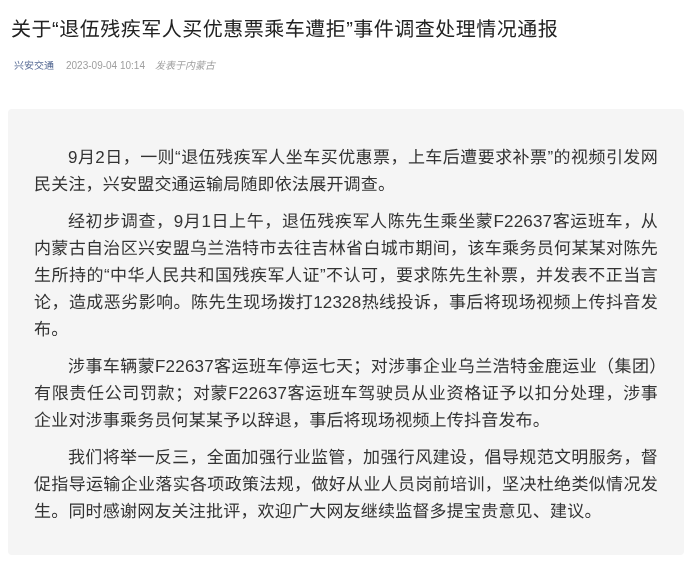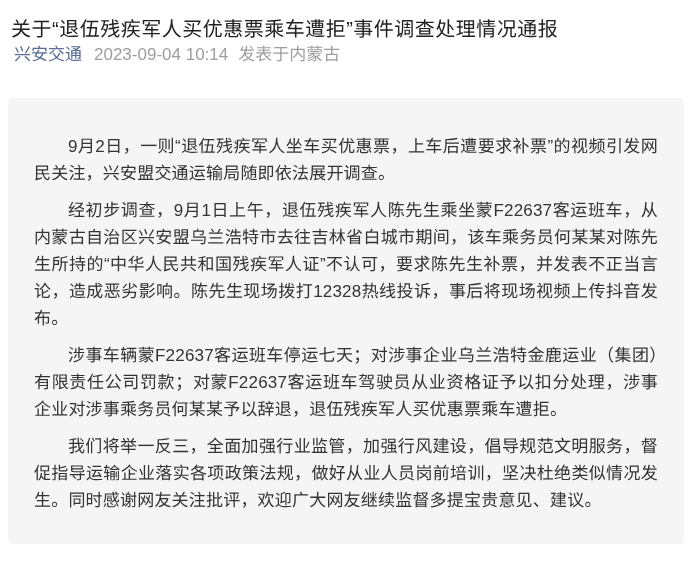--- a/index.html
+++ b/index.html
@@ -29,38 +29,39 @@
   }
   .article-title {
     margin: 15px 12px 0 11px;
     font-size: 20px;
     line-height: 1.4;
     font-weight: 400;
     color: var(--title-text);
     letter-spacing: 0.5px;
   }
   .article-meta {
-    margin: 2px 12px 0 14px;
-    font-size: 17px;
+    margin: 13px 12px 0 14px;
+    font-size: 10px;
     line-height: 20px;
     display: flex;
     align-items: center;
   }
   .account-name {
     color: var(--author-link);
     text-decoration: none;
     cursor: pointer;
   }
   .publish-time {
     color: var(--meta-text);
     margin-left: 12px;
   }
   .publish-location {
     color: var(--meta-text);
     margin-left: 10px;
+    font-style: italic;
   }
   .notice-card {
     margin: 33px 7px 0 8px;
     padding: 25px 16px 20px 16px;
     background: var(--card-background);
     border-radius: 4px;
   }
   .notice-card p {
     margin: 10px;
     font-size: 17px;
@@ -80,17 +81,17 @@
 
   <div class="article-meta">
     <a class="account-name">兴安交通</a>
     <span class="publish-time">2023-09-04 10:14</span>
     <span class="publish-location">发表于内蒙古</span>
   </div>
 
   <div class="notice-card">
     <p>9月2日，一则“退伍残疾军人坐车买优惠票，上车后遭要求补票”的视频引发网民关注，兴安盟交通运输局随即依法展开调查。</p>
     <p>经初步调查，9月1日上午，退伍残疾军人陈先生乘坐蒙F22637客运班车，从内蒙古自治区兴安盟乌兰浩特市去往吉林省白城市期间，该车乘务员何某某对陈先生所持的“中华人民共和国残疾军人证”不认可，要求陈先生补票，并发表不正当言论，造成恶劣影响。陈先生现场拨打12328热线投诉，事后将现场视频上传抖音发布。</p>
-    <p>涉事车辆蒙F22637客运班车停运七天；对涉事企业乌兰浩特金鹿运业（集团）有限责任公司罚款；对蒙F22637客运班车驾驶员从业资格证予以扣分处理，涉事企业对涉事乘务员何某某予以辞退，退伍残疾军人买优惠票乘车遭拒。</p>
+    <p>涉事车辆蒙F22637客运班车停运七天；对涉事企业乌兰浩特金鹿运业（集团）有限责任公司罚款；对蒙F22637客运班车驾驶员从业资格证予以扣分处理，涉事企业对涉事乘务员何某某予以辞退，事后将现场视频上传抖音发布。</p>
     <p>我们将举一反三，全面加强行业监管，加强行风建设，倡导规范文明服务，督促指导运输企业落实各项政策法规，做好从业人员岗前培训，坚决杜绝类似情况发生。同时感谢网友关注批评，欢迎广大网友继续监督多提宝贵意见、建议。</p>
   </div>
 
 </div>
 
 </body></html>

